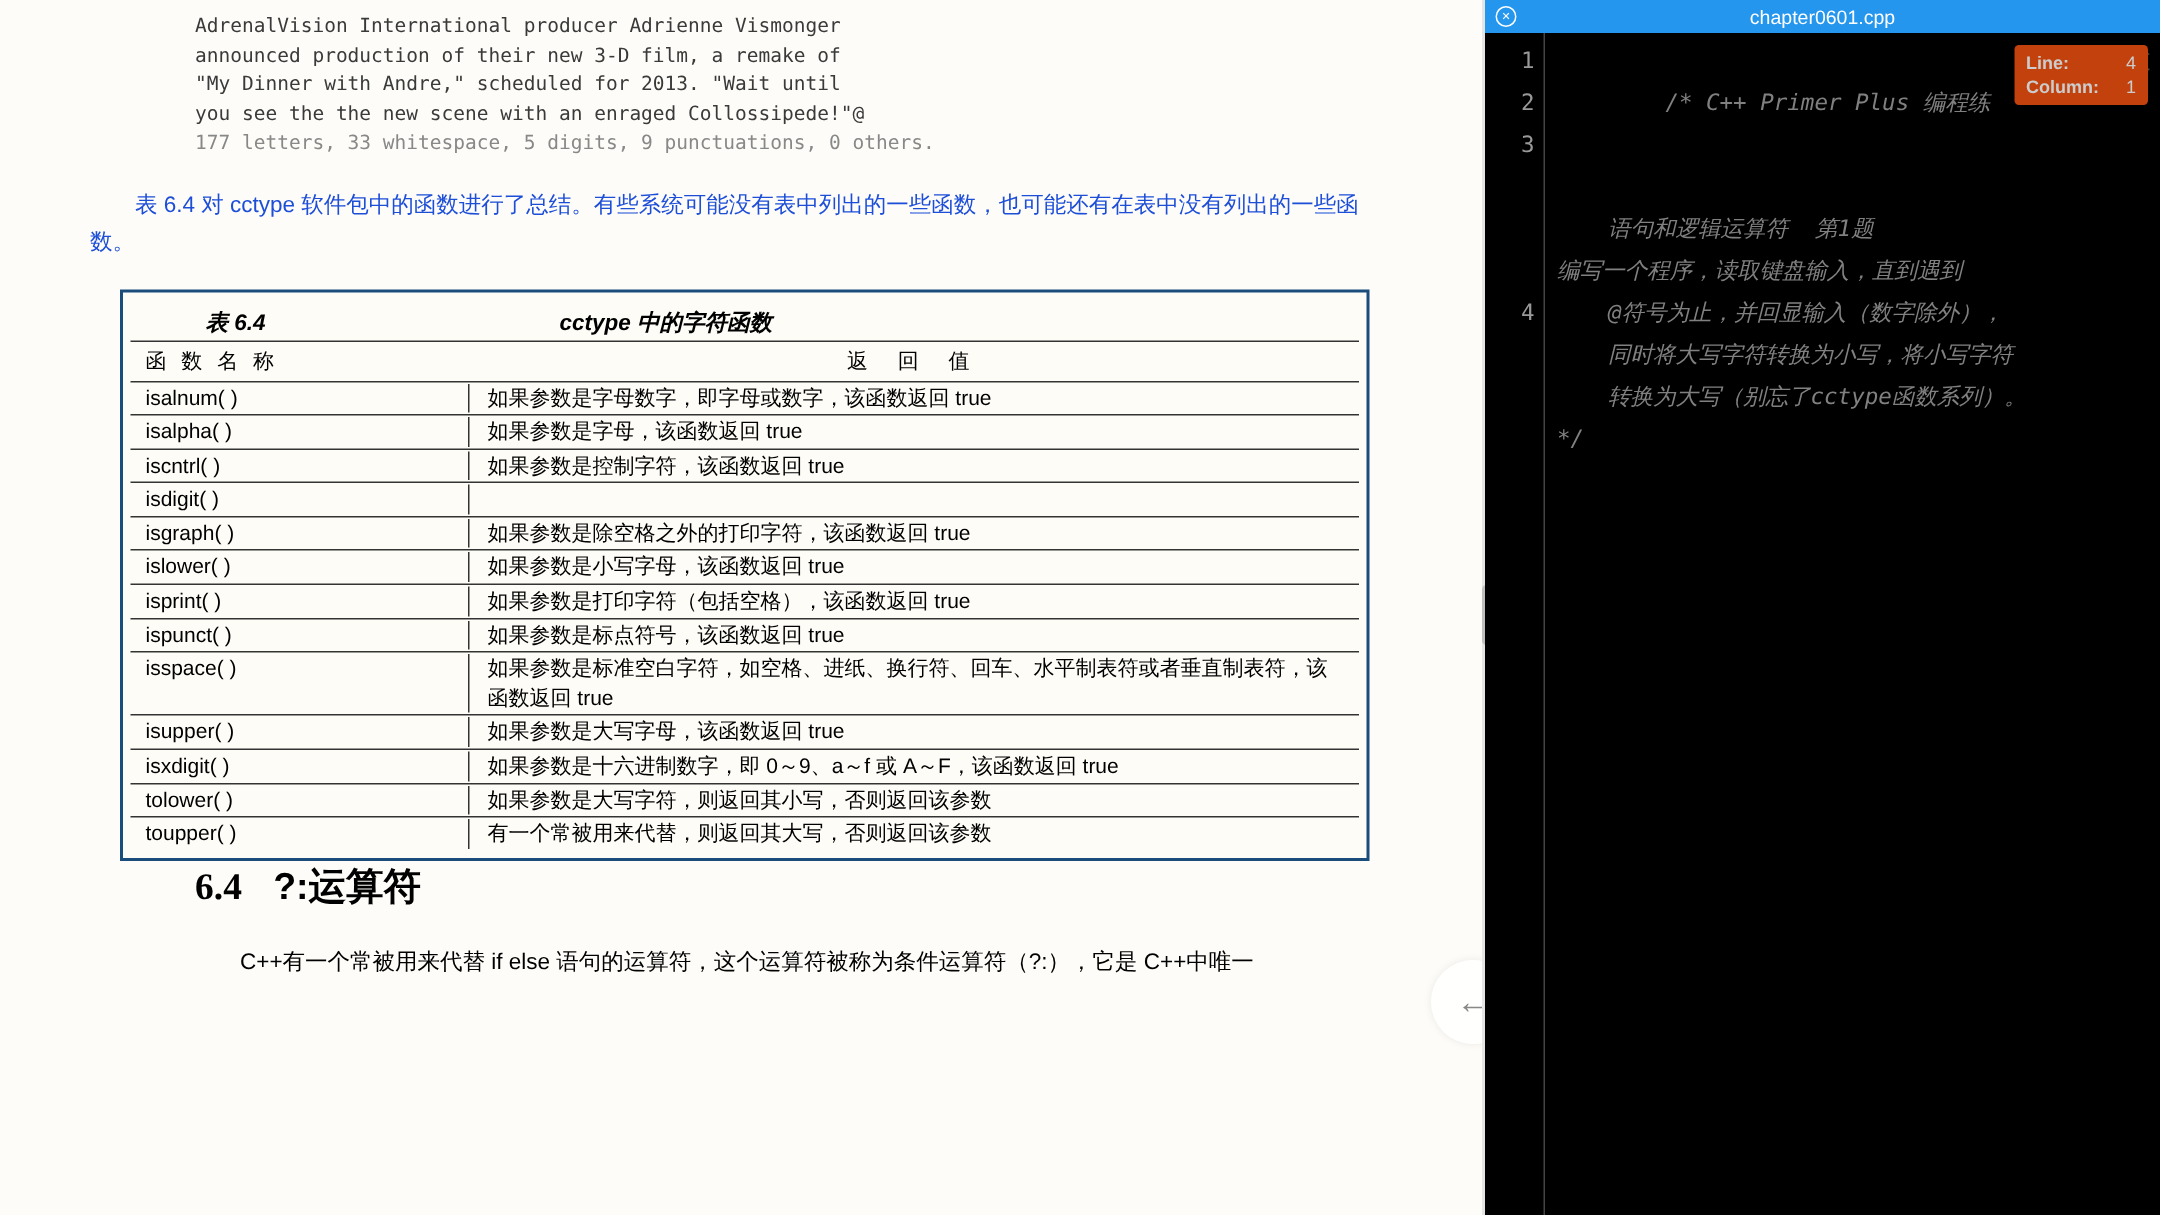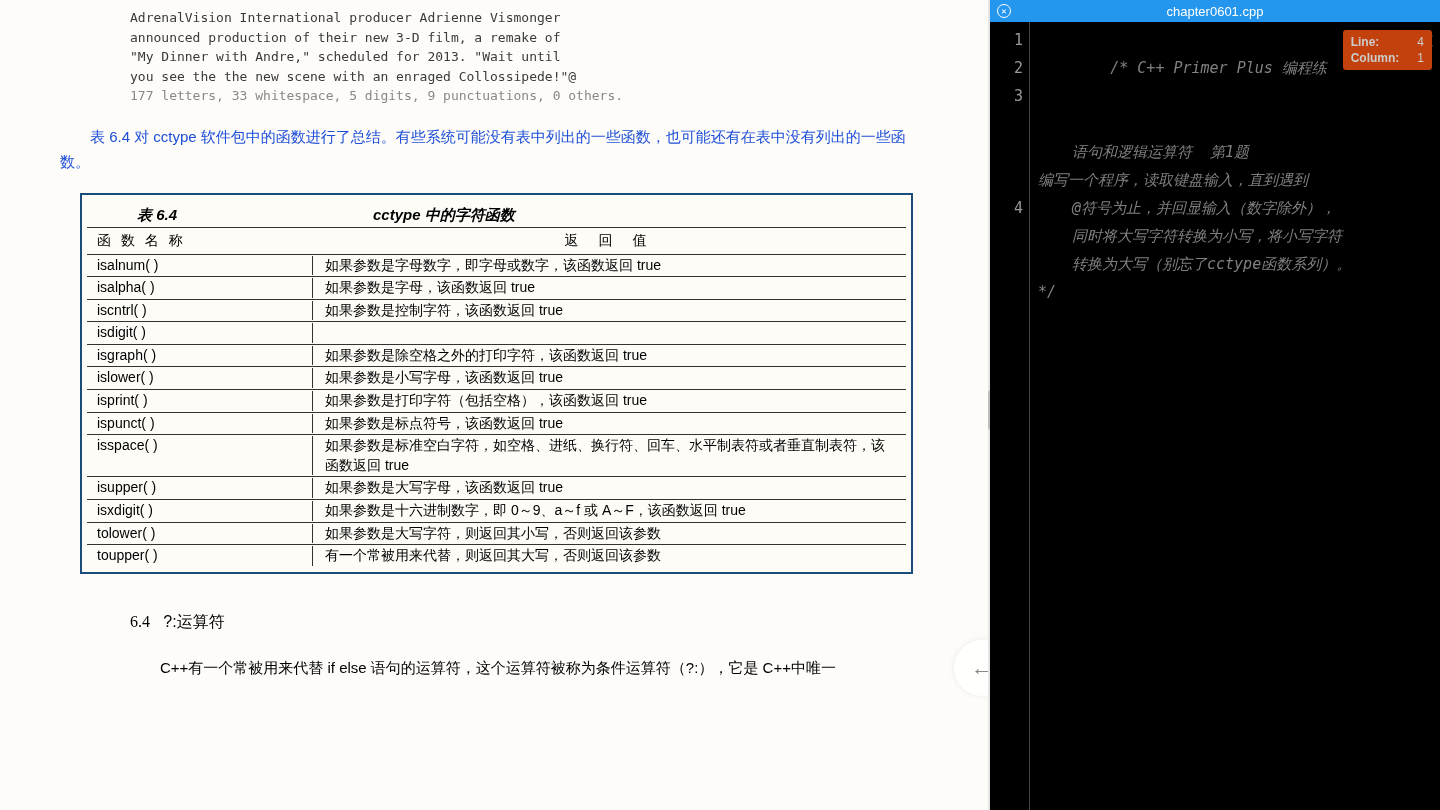--- a/index.html
+++ b/index.html
@@ -97,24 +97,23 @@
       width: 226px;
       padding-left: 10px;
       border-right: 1px solid #333;
     }
     .table-cell-right {
       flex: 1;
       padding-left: 12px;
       padding-right: 8px;
     }
     .section-heading {
-      font-size: 16px;
-      margin-top: 38px;
+      font-size: 25px;
       margin-left: 0;
-      font-weight: normal;
+      font-weight: bold;
     }
     .section-num {
       font-family: 'Georgia', serif;
     }
     .body-para {
       font-size: 15px;
       margin-top: 22px;
       text-indent: 2em;
       line-height: 1.7;
     }

